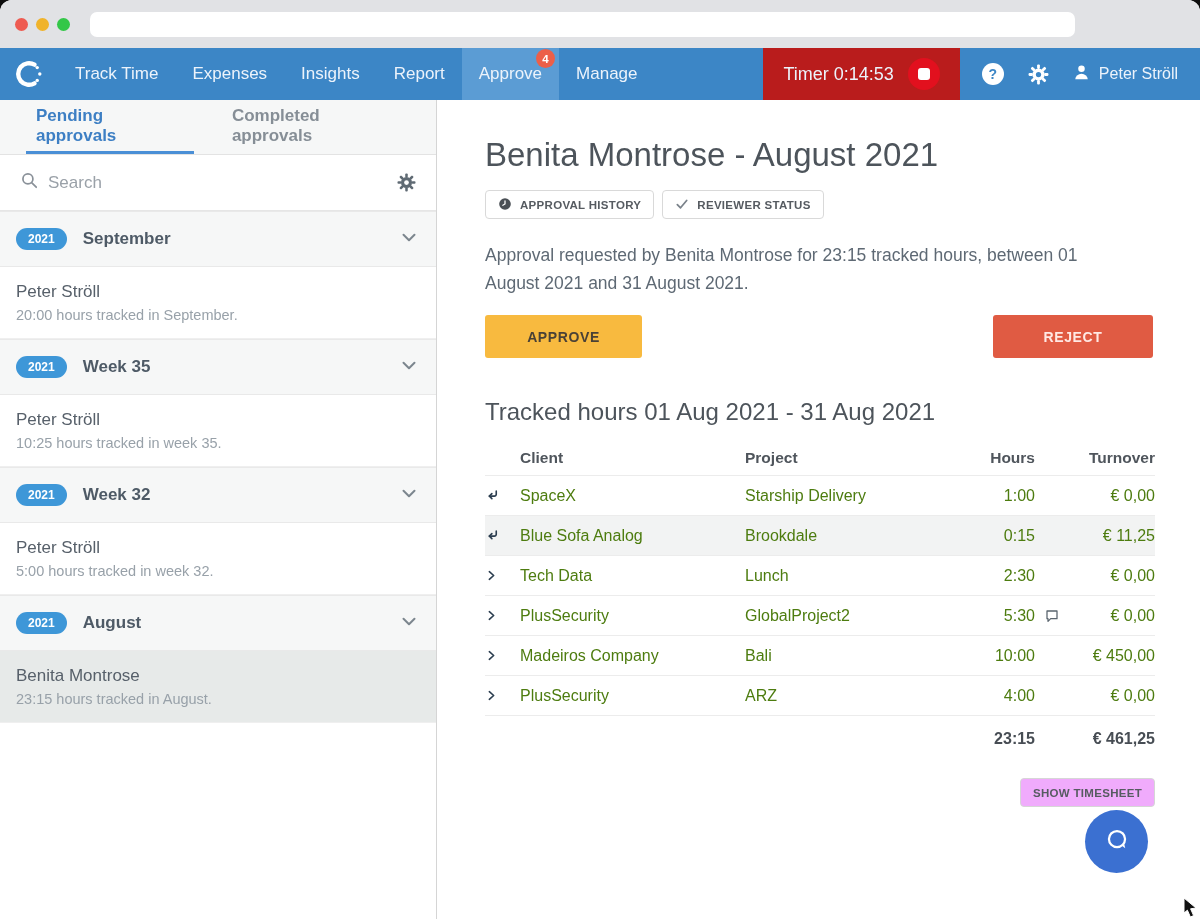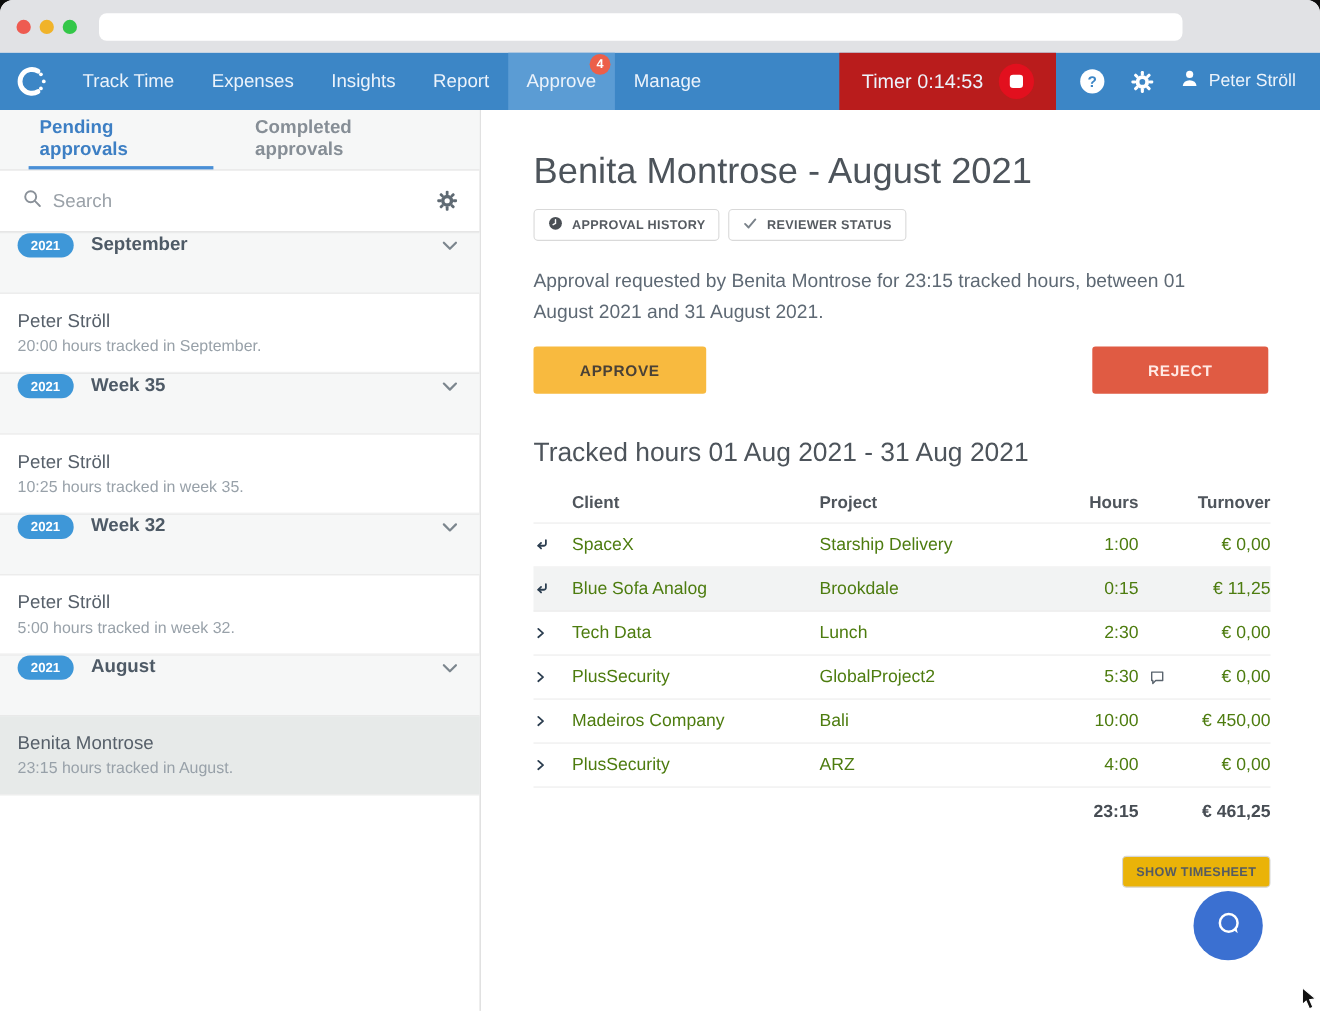--- a/index.html
+++ b/index.html
@@ -33,21 +33,21 @@
   .sidebar { width:437px; border-right:1px solid #d5d5d5; display:flex; flex-direction:column; background:#fff; }
   .main { flex:1; position:relative; padding:36px 0 0 48px; }
 
   
   .tabs { height:55px; background:#f6f7f7; border-bottom:1px solid #e3e3e3; display:flex; gap:28px; padding:0 26px; }
   .tab { display:flex; align-items:center; padding:0 10px; font-size:17px; font-weight:bold; color:#868e96; border-bottom:3px solid transparent; cursor:pointer; }
   .tab.active { color:#3d7fc4; border-bottom-color:#4a8fd6; }
   .search-row { height:56px; border-bottom:1px solid #e6e6e6; display:flex; align-items:center; padding:0 20px; gap:9px; }
   .search-row input { flex:1; border:none; outline:none; font-size:17px; color:#555; font-family:"Liberation Sans",sans-serif; }
   .search-row input::placeholder { color:#9aa1a8; }
-  .group { height:56px; background:#f6f7f7; border-bottom:1px solid #e9e9e9; border-top:1px solid #e9e9e9; display:flex; align-items:flex-start; padding:0 16px; gap:16px; cursor:pointer; }
+  .group { height:56px; background:#f6f7f7; border-bottom:1px solid #e9e9e9; border-top:1px solid #e9e9e9; display:flex; align-items:center; padding:0 16px; gap:16px; cursor:pointer; }
   .year-badge { background:#3e97d8; color:#fff; font-size:12px; font-weight:bold; padding:4px 12px; border-radius:12px; }
   .group-label { font-size:17px; font-weight:bold; color:#4e5a66; flex:1; }
   .entry { min-height:72px; padding:13px 16px; border-bottom:1px solid #efefef; display:flex; flex-direction:column; justify-content:center; gap:5px; cursor:pointer; }
   .entry.selected { background:#e7eae9; }
   .entry-name { font-size:17px; color:#57606a; }
   .entry-desc { font-size:14.5px; color:#98a1a9; }
 
   
   h1.page-title { font-size:33px; font-weight:normal; color:#4d545b; margin-bottom:16px; }
   .chips { display:flex; gap:8px; margin-bottom:22px; }
@@ -60,21 +60,21 @@
   .section-title { font-size:24px; font-weight:normal; color:#4d545b; margin-bottom:14px;margin-top:29px; }
   .ttable { width:670px; }
   .trow { display:grid; grid-template-columns:35px 225px 165px 125px 35px 85px; align-items:center; height:40px; border-bottom:1px solid #ececec; font-size:16px; color:#4d7c0f; }
   .trow.head { font-weight:bold; color:#4f555c; font-size:15.5px; height:36px; }
   .trow.stripe { background:#f2f3f3; }
   .c-hours, .c-turn { text-align:right; }
   .c-cicon { display:flex; justify-content:flex-start; padding-left:9px; }
   .row-icon { display:flex; align-items:center; justify-content:flex-start; cursor:pointer; }
   .trow.total { border-bottom:none; font-weight:bold; color:#474d54; height:46px; }
   .show-row { width:670px; display:flex; justify-content:flex-end; margin-top:16px; }
-  .show-btn { border:1px solid #d6d6d6; background:#eab308; border-radius:4px; height:29px; padding:0 12px; font-size:11.5px; font-weight:bold; color:#565b61; letter-spacing:.3px; cursor:pointer; font-family:"Liberation Sans",sans-serif; }
+  .show-btn { border:1px solid #d6d6d6; background:#f0abfc; border-radius:4px; height:29px; padding:0 12px; font-size:11.5px; font-weight:bold; color:#565b61; letter-spacing:.3px; cursor:pointer; font-family:"Liberation Sans",sans-serif; }
   .chat-fab { position:absolute; right:52px; bottom:46px; width:63px; height:63px; border-radius:50%; background:#3b70d1; display:flex; align-items:center; justify-content:center; cursor:pointer; border:none; }
   .cursor { position:absolute; left:1183px; top:897px; }
 </style>
 </head>
 <body>
 
 <div class="window">
 
   <div class="chrome">
     <div class="lights">

